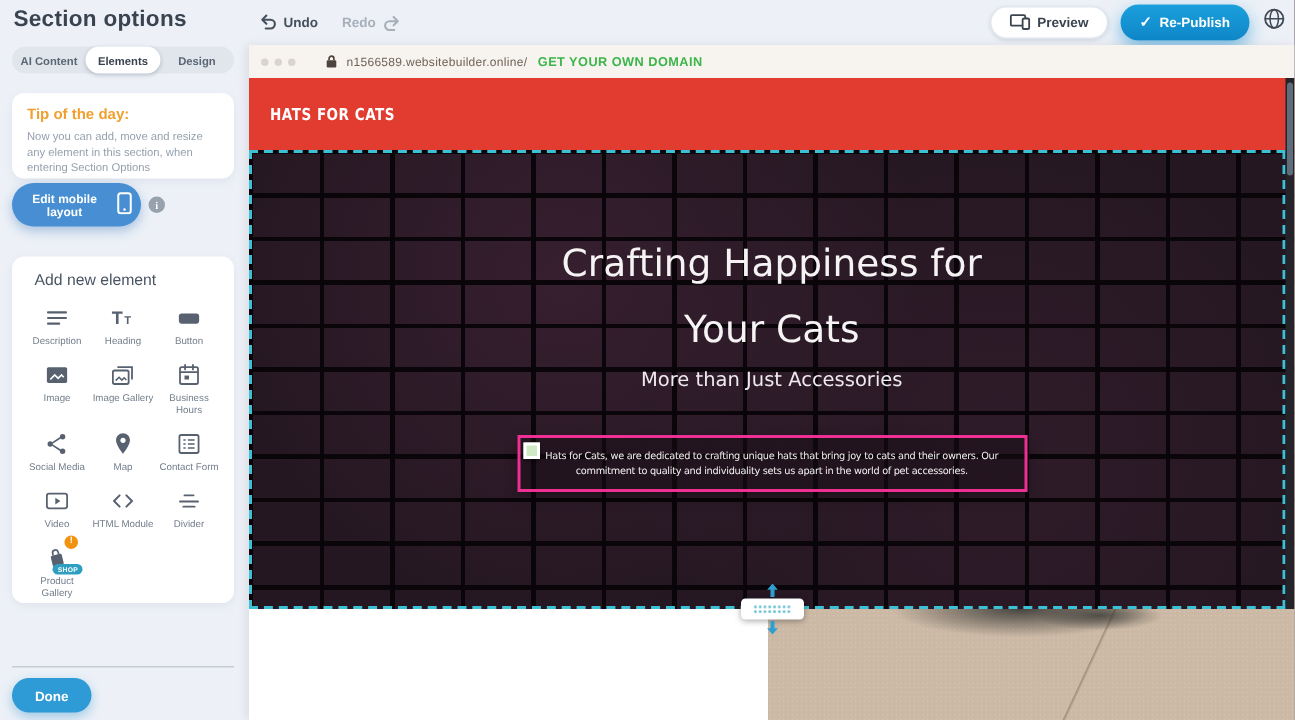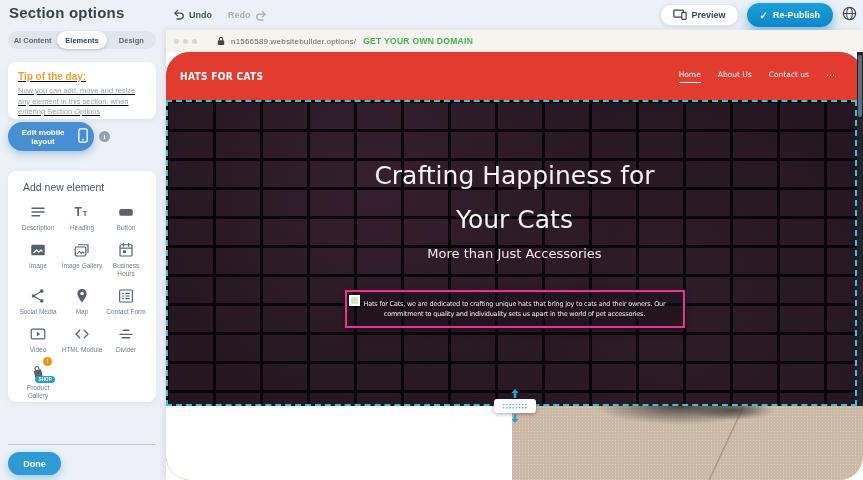--- a/index.html
+++ b/index.html
@@ -17,21 +17,21 @@
   .btn-preview { height:22px; padding:0 12px; background:#fff; border:1px solid #e2e7ee; border-radius:12px; display:flex; align-items:center; gap:5px; font-size:9px; font-weight:bold; color:#3a4450; box-shadow:0 1px 3px rgba(40,60,90,.15); cursor:pointer; }
   .btn-republish { height:24px; padding:0 13px; background:linear-gradient(#1aa0dc,#0f86c8); border:none; border-radius:13px; display:flex; align-items:center; gap:5px; font-size:9px; font-weight:bold; color:#fff; box-shadow:0 5px 12px rgba(20,140,210,.55); cursor:pointer; }
   .check { font-size:10px; }
   .globe-btn { width:16px; height:16px; display:flex; align-items:center; justify-content:center; cursor:pointer; }
 
   
   .tabs { position:absolute; left:8px; top:31px; width:148px; height:18px; background:#e1e6ec; border-radius:10px; display:flex; }
   .tab { flex:1; display:flex; align-items:center; justify-content:center; font-size:7.5px; font-weight:bold; color:#5b6675; border-radius:10px; cursor:pointer; }
   .tab.active { background:#fff; color:#39434f; box-shadow:0 1px 3px rgba(50,70,100,.3); }
 
-  .tip-card { position:absolute; left:8px; top:62px; width:148px; height:57px; background:#fff; border-radius:8px; box-shadow:0 2px 6px rgba(60,80,110,.08); padding:9px 10px;text-decoration:underline; }
+  .tip-card { position:absolute; left:8px; top:62px; width:148px; height:57px; background:#fff; border-radius:8px; box-shadow:0 2px 6px rgba(60,80,110,.08); padding:9px 10px; }
   .tip-title { font-size:10px; font-weight:bold; color:#f0a030; margin-bottom:4px; }
   .tip-body { font-size:7.5px; color:#95a1ae; line-height:1.4; }
 
   .btn-mobile { position:absolute; left:8px; top:122px; width:86px; height:29px; background:#478fd2; border:none; border-radius:15px; color:#fff; font-size:8px; font-weight:bold; display:flex; align-items:center; justify-content:center; gap:6px; box-shadow:0 3px 8px rgba(60,120,190,.4); cursor:pointer; }
   .info-btn { position:absolute; left:99px; top:131px; width:11px; height:11px; border-radius:50%; background:#97a2ae; color:#fff; font-size:7px; font-weight:bold; font-family:"Liberation Serif",serif; display:flex; align-items:center; justify-content:center; cursor:pointer; }
 
   .add-card { position:absolute; left:8px; top:171px; width:148px; height:231px; background:#fff; border-radius:8px; box-shadow:0 2px 6px rgba(60,80,110,.08); padding:10px 8px 0; }
   .add-title { font-size:10.5px; color:#4a5563; margin:0 0 9px 7px; }
   .el-grid { display:grid; grid-template-columns:repeat(3,1fr); row-gap:7px; }
   .el-cell { display:flex; flex-direction:column; align-items:center; gap:2px; min-height:31px; cursor:pointer; }
@@ -44,21 +44,21 @@
   .btn-done { position:absolute; left:8px; top:452px; width:53px; height:23px; border:none; border-radius:12px; background:#2e9ad6; color:#fff; font-size:9px; font-weight:bold; display:flex; align-items:center; justify-content:center; box-shadow:0 3px 8px rgba(40,140,200,.4); cursor:pointer; }
 
   
   .preview { position:absolute; left:166px; top:30px; width:697px; height:450px; background:#fff; box-shadow:-2px 0 6px rgba(0,0,0,.08); }
   .browser-bar { position:relative; height:22px; background:#f7f4ef; display:flex; align-items:center; padding-left:8px; }
   .b-dot { width:5px; height:5px; border-radius:50%; background:#d9d4cd; margin-right:4px; }
   .lock { margin-left:16px; display:flex; }
   .url { font-size:8px; color:#6e6257; margin-left:6px; letter-spacing:.2px; cursor:pointer; }
   .domain-cta { font-size:8.5px; font-weight:bold; color:#3cb54a; margin-left:7px; letter-spacing:.3px; cursor:pointer; }
 
-  .site { position:absolute; top:22px; left:0; right:0; bottom:0; overflow:hidden; background:#a16207; font-family:"DejaVu Sans",sans-serif;border-radius:24px; }
+  .site { position:absolute; top:22px; left:0; right:0; bottom:0; overflow:hidden; background:#a16207; font-family:"DejaVu Sans",sans-serif; }
   .site-header { position:relative; height:48px; background:#e23c30; }
   .logo { position:absolute; left:14px; top:18px; color:#fff; font-size:11px; font-weight:bold; letter-spacing:.4px; transform:scaleX(.82); transform-origin:left center; white-space:nowrap; cursor:pointer; }
   .nav { position:absolute; right:28px; top:0; height:48px; display:flex; align-items:center; gap:17px; color:#fff; font-size:7.5px; }
   .nav-item { padding-bottom:3px; cursor:pointer; }
   .nav-item.active { border-bottom:1px solid #fff; }
   .nav-more { font-size:9px; cursor:pointer; padding-bottom:3px; }
 
   .hero { position:absolute; top:48px; left:0; right:0; height:306px;
     background-color:#241721;
     background-image:
@@ -309,34 +309,28 @@
     <div class="browser-bar">
       <span class="b-dot"></span>
       <span class="b-dot"></span>
       <span class="b-dot"></span>
       <span class="lock">
           <svg width="8" height="10" viewBox="0 0 10 12">
             <rect x="1" y="5" width="8" height="6" rx="1" fill="#4c443c"></rect>
             <path d="M3 5V3.5a2 2 0 014 0V5" stroke="#4c443c" stroke-width="1.4" fill="none"></path>
           </svg>
         </span>
-      <span class="url">n1566589.websitebuilder.options/</span>
+      <span class="url">n1566589.websitebuilder.online/</span>
       <span class="domain-cta">GET YOUR OWN DOMAIN</span>
     </div>
 
     <div class="site">
 
       <div class="site-header">
         <div class="logo">HATS FOR CATS</div>
-        <div class="nav">
-          <span class="nav-item active">Home</span>
-          <span class="nav-item">About Us</span>
-          <span class="nav-item">Contact us</span>
-          <span class="nav-more">⋯</span>
-        </div>
       </div>
 
       <div class="hero">
         <div class="hero-outline"></div>
 
         <div class="hero-title">Crafting Happiness for Your Cats</div>
         <div class="hero-sub">More than Just Accessories</div>
 
         <div class="para-box">
           <span class="green-handle"></span>

